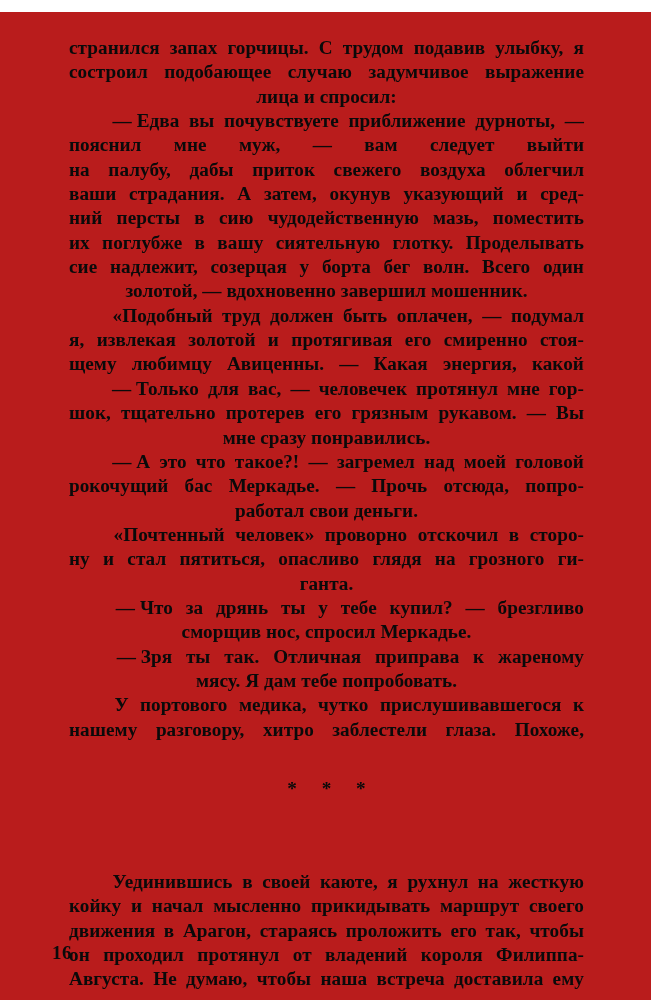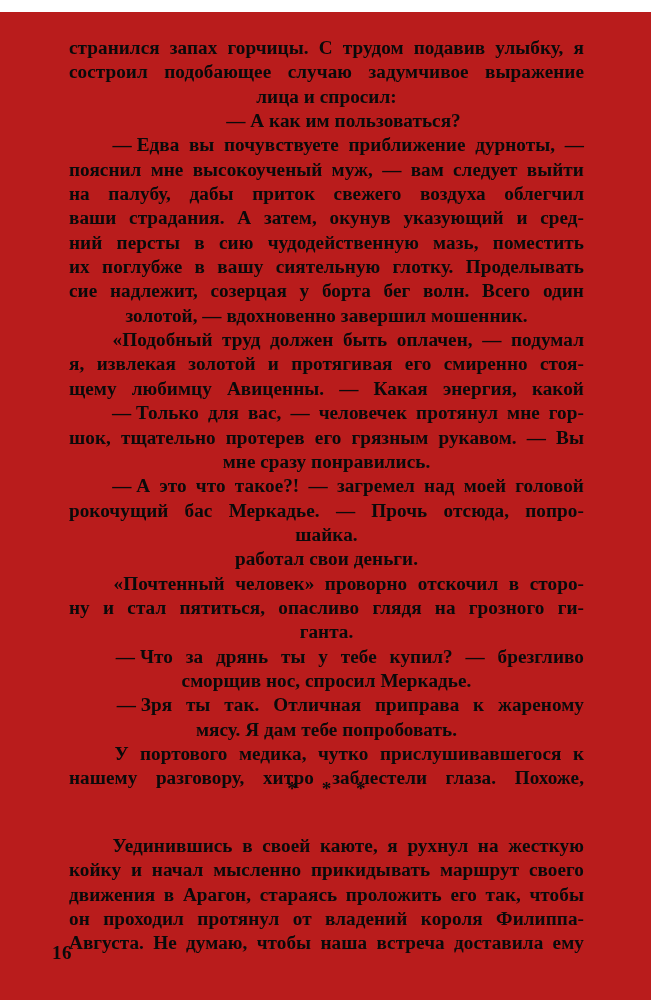--- a/index.html
+++ b/index.html
@@ -80,53 +80,51 @@
 </style>
 </head>
 <body>
 
 <div class="page">
 
   <div class="text-block" id="block-top">
       <div class="line just"><span class="w">странился</span><span class="w">запах</span><span class="w">горчицы.</span><span class="w">С</span><span class="w">трудом</span><span class="w">подавив</span><span class="w">улыбку,</span><span class="w">я</span></div>
       <div class="line just"><span class="w">состроил</span><span class="w">подобающее</span><span class="w">случаю</span><span class="w">задумчивое</span><span class="w">выражение</span></div>
       <div class="line flush"><span class="w">лица и спросил:</span></div>
-      <div class="line flush"><span class="indent"></span><span class="w">— А как им пользоваться?</span></div>
       <div class="line just"><span class="indent"></span><span class="w">— Едва</span><span class="w">вы</span><span class="w">почувствуете</span><span class="w">приближение</span><span class="w">дурноты,</span><span class="w">—</span></div>
-      <div class="line just"><span class="w">пояснил</span><span class="w">мне</span><span class="w">высокоученый</span><span class="w">муж,</span><span class="w">—</span><span class="w">вам</span><span class="w">следует</span><span class="w">выйти</span></div>
+      <div class="line just"><span class="w">пояснил</span><span class="w">мне</span><span class="w">муж,</span><span class="w">—</span><span class="w">вам</span><span class="w">следует</span><span class="w">выйти</span></div>
       <div class="line just"><span class="w">на</span><span class="w">палубу,</span><span class="w">дабы</span><span class="w">приток</span><span class="w">свежего</span><span class="w">воздуха</span><span class="w">облегчил</span></div>
       <div class="line just"><span class="w">ваши</span><span class="w">страдания.</span><span class="w">А</span><span class="w">затем,</span><span class="w">окунув</span><span class="w">указующий</span><span class="w">и</span><span class="w">сред-</span></div>
       <div class="line just"><span class="w">ний</span><span class="w">персты</span><span class="w">в</span><span class="w">сию</span><span class="w">чудодейственную</span><span class="w">мазь,</span><span class="w">поместить</span></div>
       <div class="line just"><span class="w">их</span><span class="w">поглубже</span><span class="w">в</span><span class="w">вашу</span><span class="w">сиятельную</span><span class="w">глотку.</span><span class="w">Проделывать</span></div>
       <div class="line just"><span class="w">сие</span><span class="w">надлежит,</span><span class="w">созерцая</span><span class="w">у</span><span class="w">борта</span><span class="w">бег</span><span class="w">волн.</span><span class="w">Всего</span><span class="w">один</span></div>
       <div class="line flush"><span class="w">золотой, — вдохновенно завершил мошенник.</span></div>
       <div class="line just"><span class="indent"></span><span class="w">«Подобный</span><span class="w">труд</span><span class="w">должен</span><span class="w">быть</span><span class="w">оплачен,</span><span class="w">—</span><span class="w">подумал</span></div>
       <div class="line just"><span class="w">я,</span><span class="w">извлекая</span><span class="w">золотой</span><span class="w">и</span><span class="w">протягивая</span><span class="w">его</span><span class="w">смиренно</span><span class="w">стоя-</span></div>
       <div class="line just"><span class="w">щему</span><span class="w">любимцу</span><span class="w">Авиценны.</span><span class="w">—</span><span class="w">Какая</span><span class="w">энергия,</span><span class="w">какой</span></div>
       <div class="line just"><span class="indent"></span><span class="w">— Только</span><span class="w">для</span><span class="w">вас,</span><span class="w">—</span><span class="w">человечек</span><span class="w">протянул</span><span class="w">мне</span><span class="w">гор-</span></div>
       <div class="line just"><span class="w">шок,</span><span class="w">тщательно</span><span class="w">протерев</span><span class="w">его</span><span class="w">грязным</span><span class="w">рукавом.</span><span class="w">—</span><span class="w">Вы</span></div>
       <div class="line flush"><span class="w">мне сразу понравились.</span></div>
       <div class="line just"><span class="indent"></span><span class="w">— А</span><span class="w">это</span><span class="w">что</span><span class="w">такое?!</span><span class="w">—</span><span class="w">загремел</span><span class="w">над</span><span class="w">моей</span><span class="w">головой</span></div>
       <div class="line just"><span class="w">рокочущий</span><span class="w">бас</span><span class="w">Меркадье.</span><span class="w">—</span><span class="w">Прочь</span><span class="w">отсюда,</span><span class="w">попро-</span></div>
-      <div class="line flush"><span class="w">шайка.</span></div>
       <div class="line flush"><span class="w">работал свои деньги.</span></div>
       <div class="line just"><span class="indent"></span><span class="w">«Почтенный</span><span class="w">человек»</span><span class="w">проворно</span><span class="w">отскочил</span><span class="w">в</span><span class="w">сторо-</span></div>
       <div class="line just"><span class="w">ну</span><span class="w">и</span><span class="w">стал</span><span class="w">пятиться,</span><span class="w">опасливо</span><span class="w">глядя</span><span class="w">на</span><span class="w">грозного</span><span class="w">ги-</span></div>
       <div class="line flush"><span class="w">ганта.</span></div>
       <div class="line just"><span class="indent"></span><span class="w">— Что</span><span class="w">за</span><span class="w">дрянь</span><span class="w">ты</span><span class="w">у</span><span class="w">тебе</span><span class="w">купил?</span><span class="w">—</span><span class="w">брезгливо</span></div>
       <div class="line flush"><span class="w">сморщив нос, спросил Меркадье.</span></div>
       <div class="line just"><span class="indent"></span><span class="w">— Зря</span><span class="w">ты</span><span class="w">так.</span><span class="w">Отличная</span><span class="w">приправа</span><span class="w">к</span><span class="w">жареному</span></div>
       <div class="line flush"><span class="w">мясу. Я дам тебе попробовать.</span></div>
       <div class="line just"><span class="indent"></span><span class="w">У</span><span class="w">портового</span><span class="w">медика,</span><span class="w">чутко</span><span class="w">прислушивавшегося</span><span class="w">к</span></div>
       <div class="line just"><span class="w">нашему</span><span class="w">разговору,</span><span class="w">хитро</span><span class="w">заблестели</span><span class="w">глаза.</span><span class="w">Похоже,</span></div>
     </div>
 
   <div class="sep">* * *</div>
 
-  <div class="text-block" id="block-bottom" style="top:822px;">
+  <div class="text-block" id="block-bottom" style="top:858px;">
       <div class="line just"><span class="indent"></span><span class="w">Уединившись</span><span class="w">в</span><span class="w">своей</span><span class="w">каюте,</span><span class="w">я</span><span class="w">рухнул</span><span class="w">на</span><span class="w">жесткую</span></div>
       <div class="line just"><span class="w">койку</span><span class="w">и</span><span class="w">начал</span><span class="w">мысленно</span><span class="w">прикидывать</span><span class="w">маршрут</span><span class="w">своего</span></div>
       <div class="line just"><span class="w">движения</span><span class="w">в</span><span class="w">Арагон,</span><span class="w">стараясь</span><span class="w">проложить</span><span class="w">его</span><span class="w">так,</span><span class="w">чтобы</span></div>
       <div class="line just"><span class="w">он</span><span class="w">проходил</span><span class="w">протянул</span><span class="w">от</span><span class="w">владений</span><span class="w">короля</span><span class="w">Филиппа-</span></div>
       <div class="line just"><span class="w">Августа.</span><span class="w">Не</span><span class="w">думаю,</span><span class="w">чтобы</span><span class="w">наша</span><span class="w">встреча</span><span class="w">доставила</span><span class="w">ему</span></div>
     </div>
 
   <div class="folio">16</div>
 
 </div>

